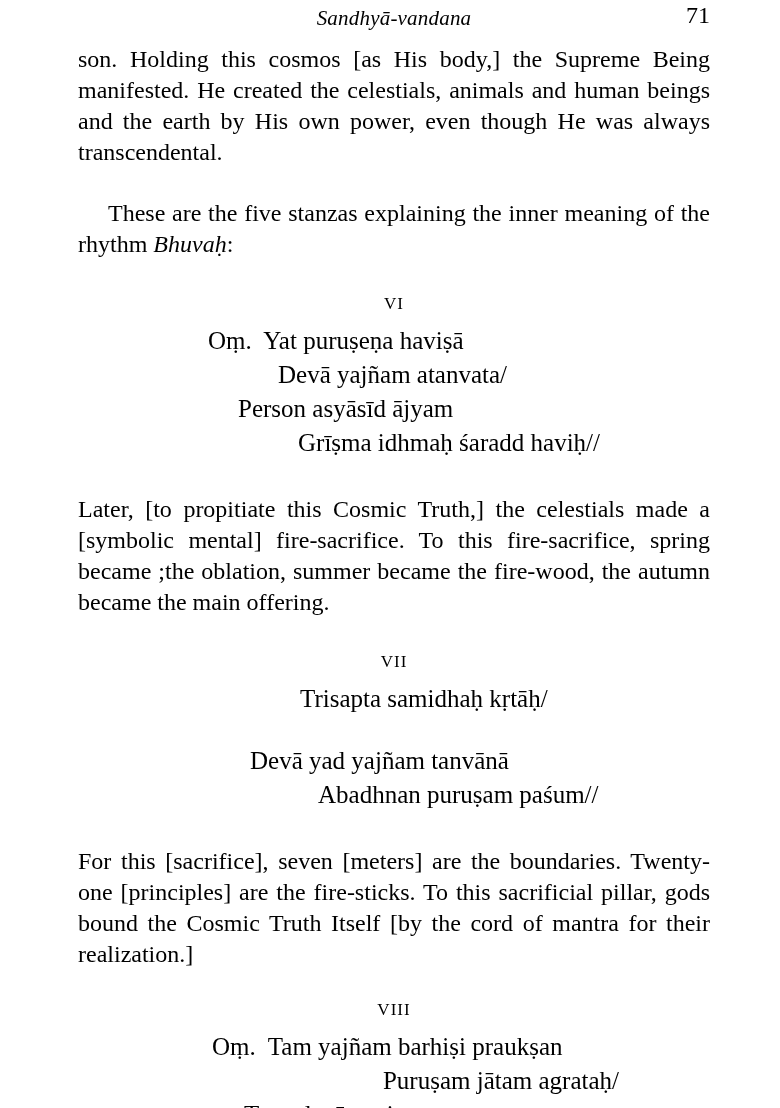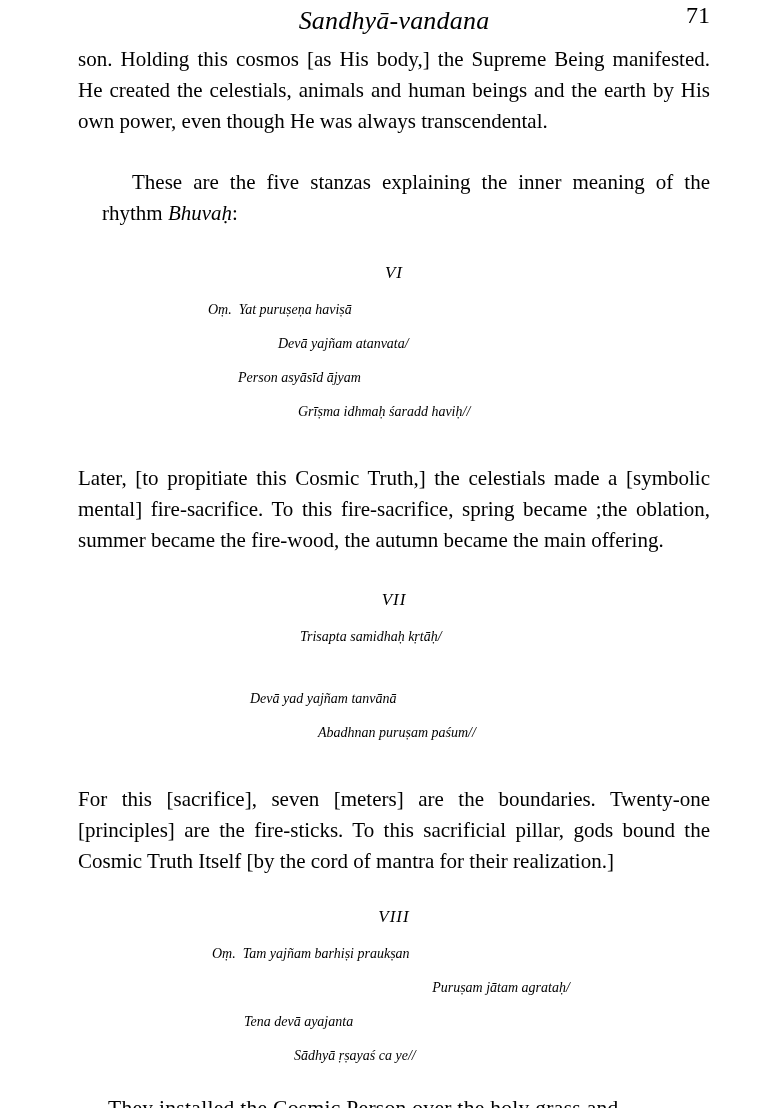--- a/index.html
+++ b/index.html
@@ -26,58 +26,56 @@
     height: 44px;
     margin: 0 70px 0 78px;
   }
   .running-title {
     position: absolute;
     left: 0;
     right: 0;
     top: 6px;
     text-align: center;
     font-style: italic;
-    font-size: 26px;
+    font-size: 21px;
     letter-spacing: 0.2px;
   }
   .page-number {
     position: absolute;
     right: 0;
     top: 2px;
     font-size: 24px;
   }
   .content {
     margin: 0 70px 0 78px;
   }
   p.para {
     margin: 0 0 0 0;
-    font-size: 21px;
+    font-size: 24px;
     line-height: 31px;
     text-align: justify;
     text-justify: inter-word;
   }
   p.para.indent {
     text-indent: 30px;
-    margin-left: 24px;
   }
   .gap-sm { height: 20px; }
   .gap-md { height: 30px; }
   .gap-lg { height: 34px; }
   .verse {
     margin: 0;
-    font-style: italic;
   }
   .verse-num {
     text-align: center;
     font-size: 17px;
     letter-spacing: 1px;
     margin-bottom: 10px;
   }
   .verse-lines {
-    font-size: 14px;
+    font-size: 25px;
     line-height: 34px;
   }
   .vl {
     display: block;
     white-space: pre;
   }
   .vl.l1 { padding-left: 130px; }
   .vl.l2 { padding-left: 200px; }
   .vl.l3 { padding-left: 160px; }
   .vl.l4 { padding-left: 220px; }

